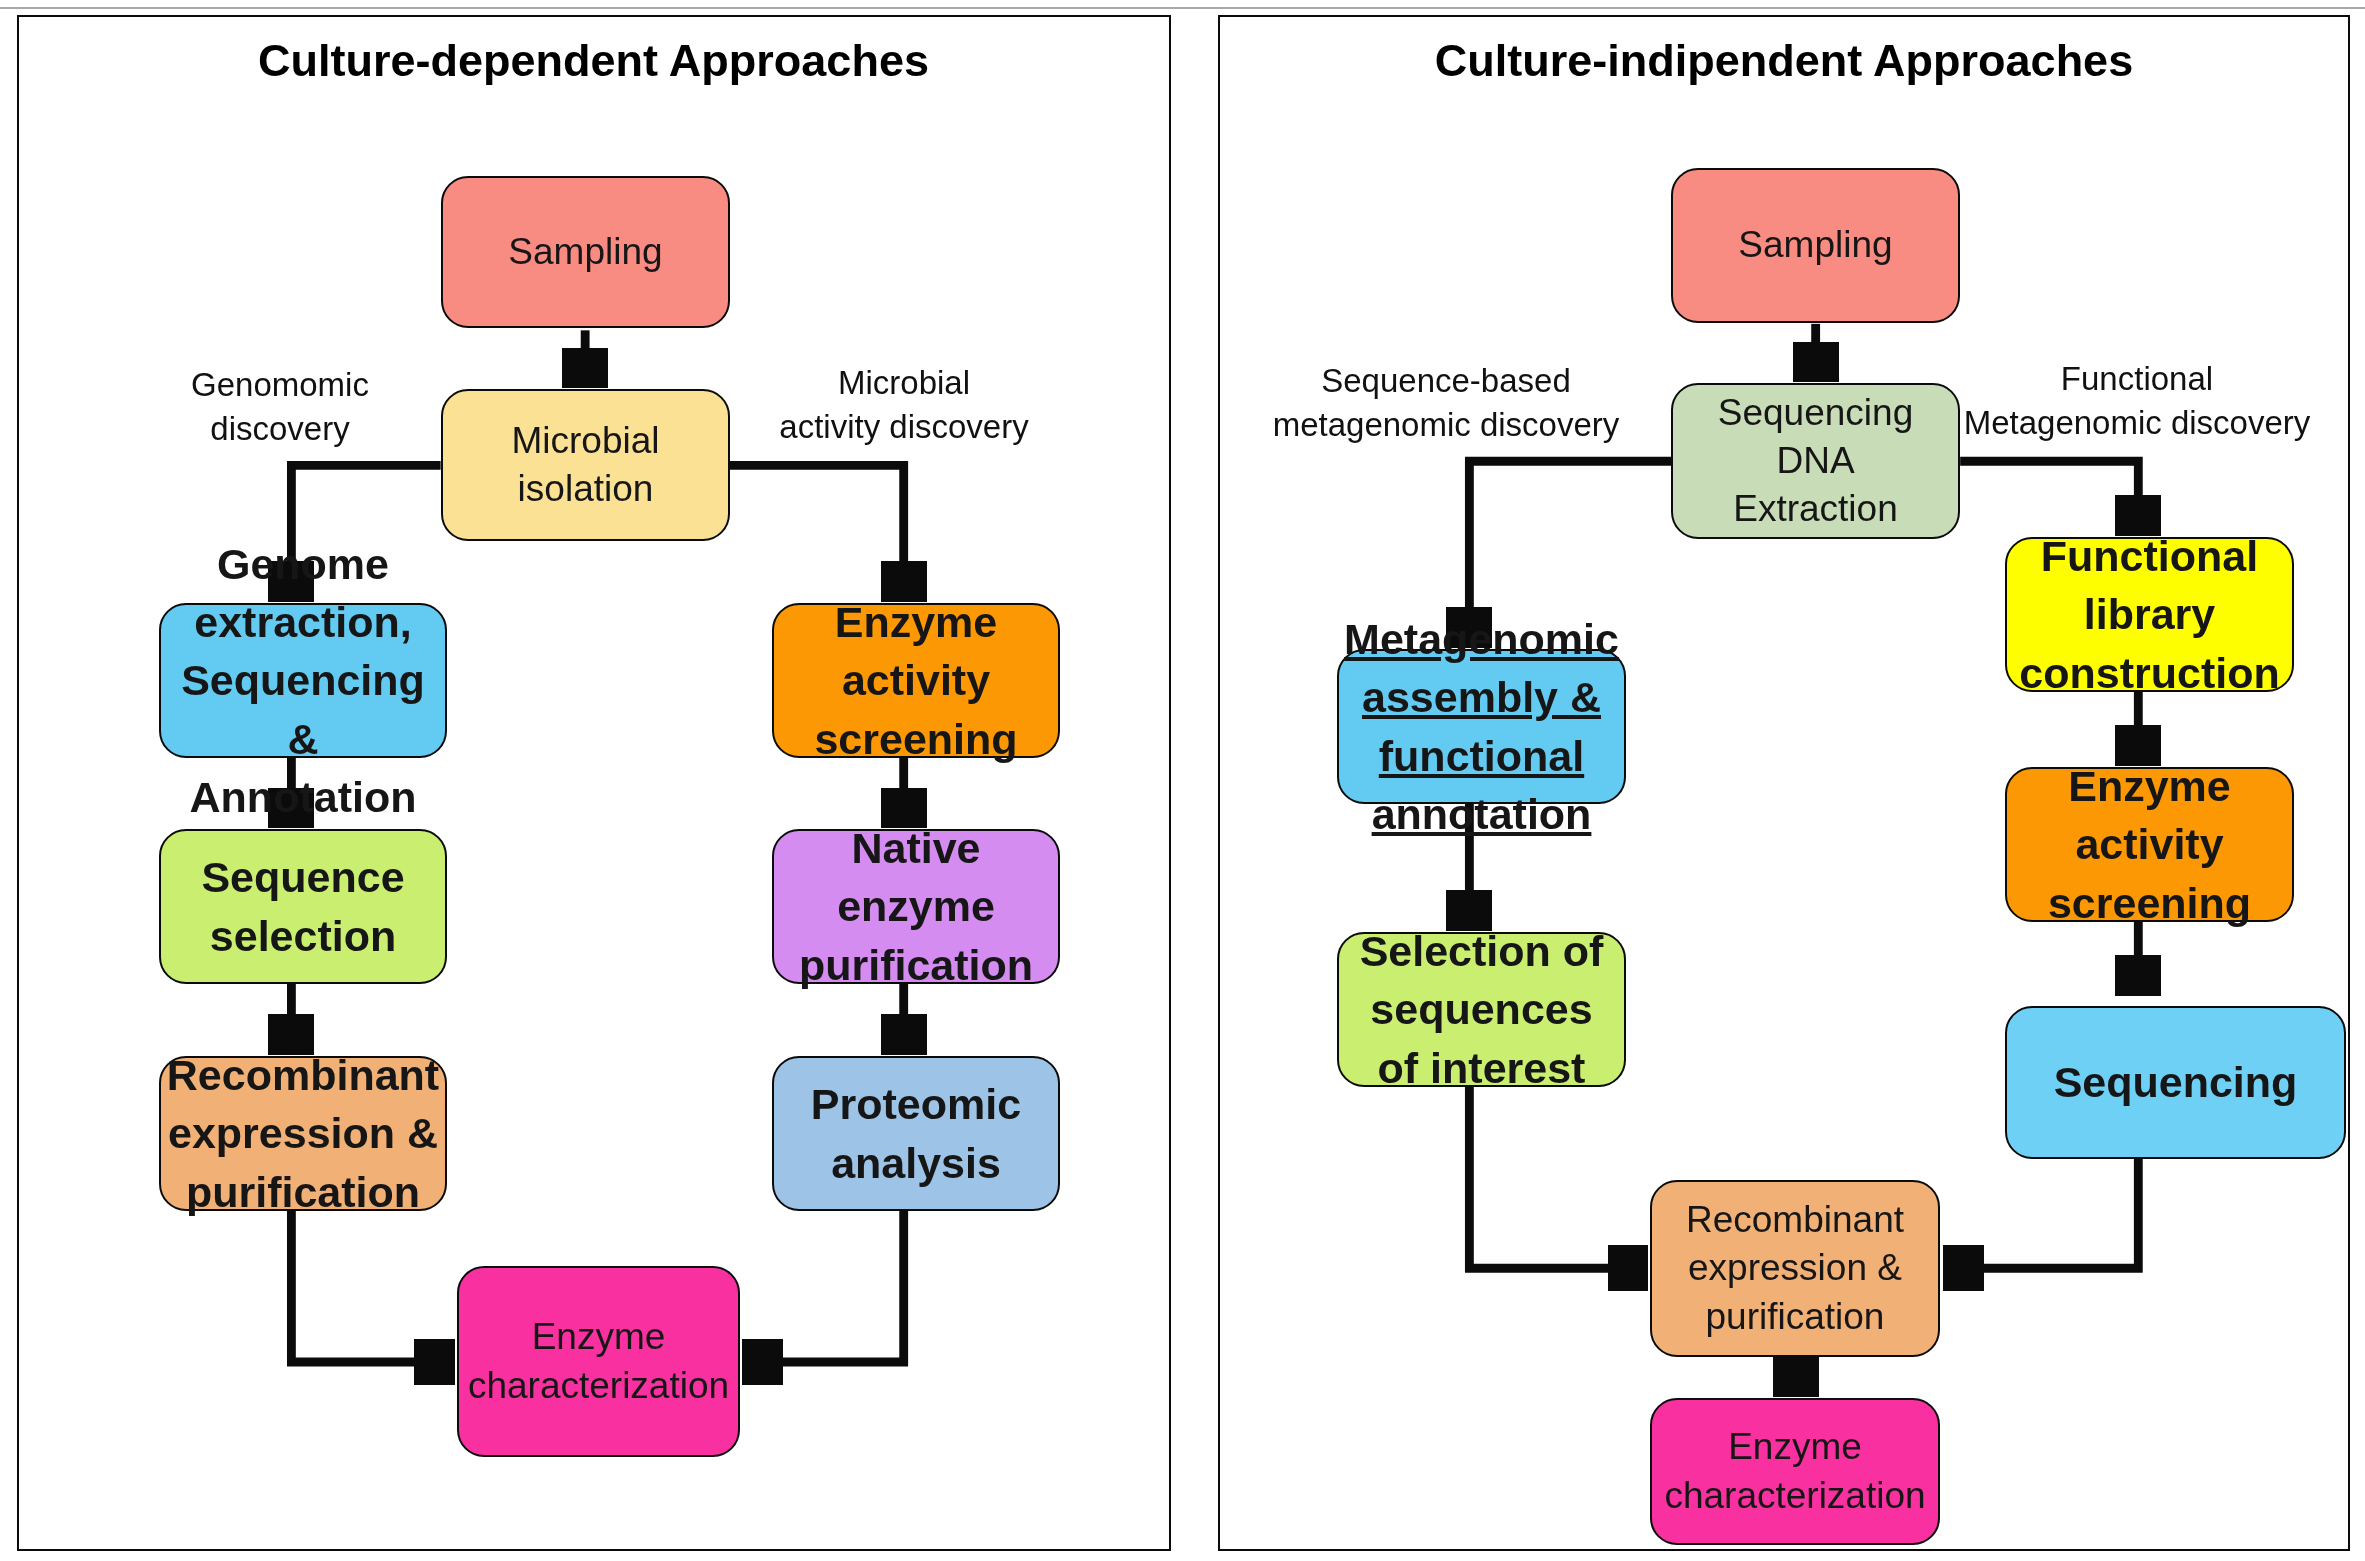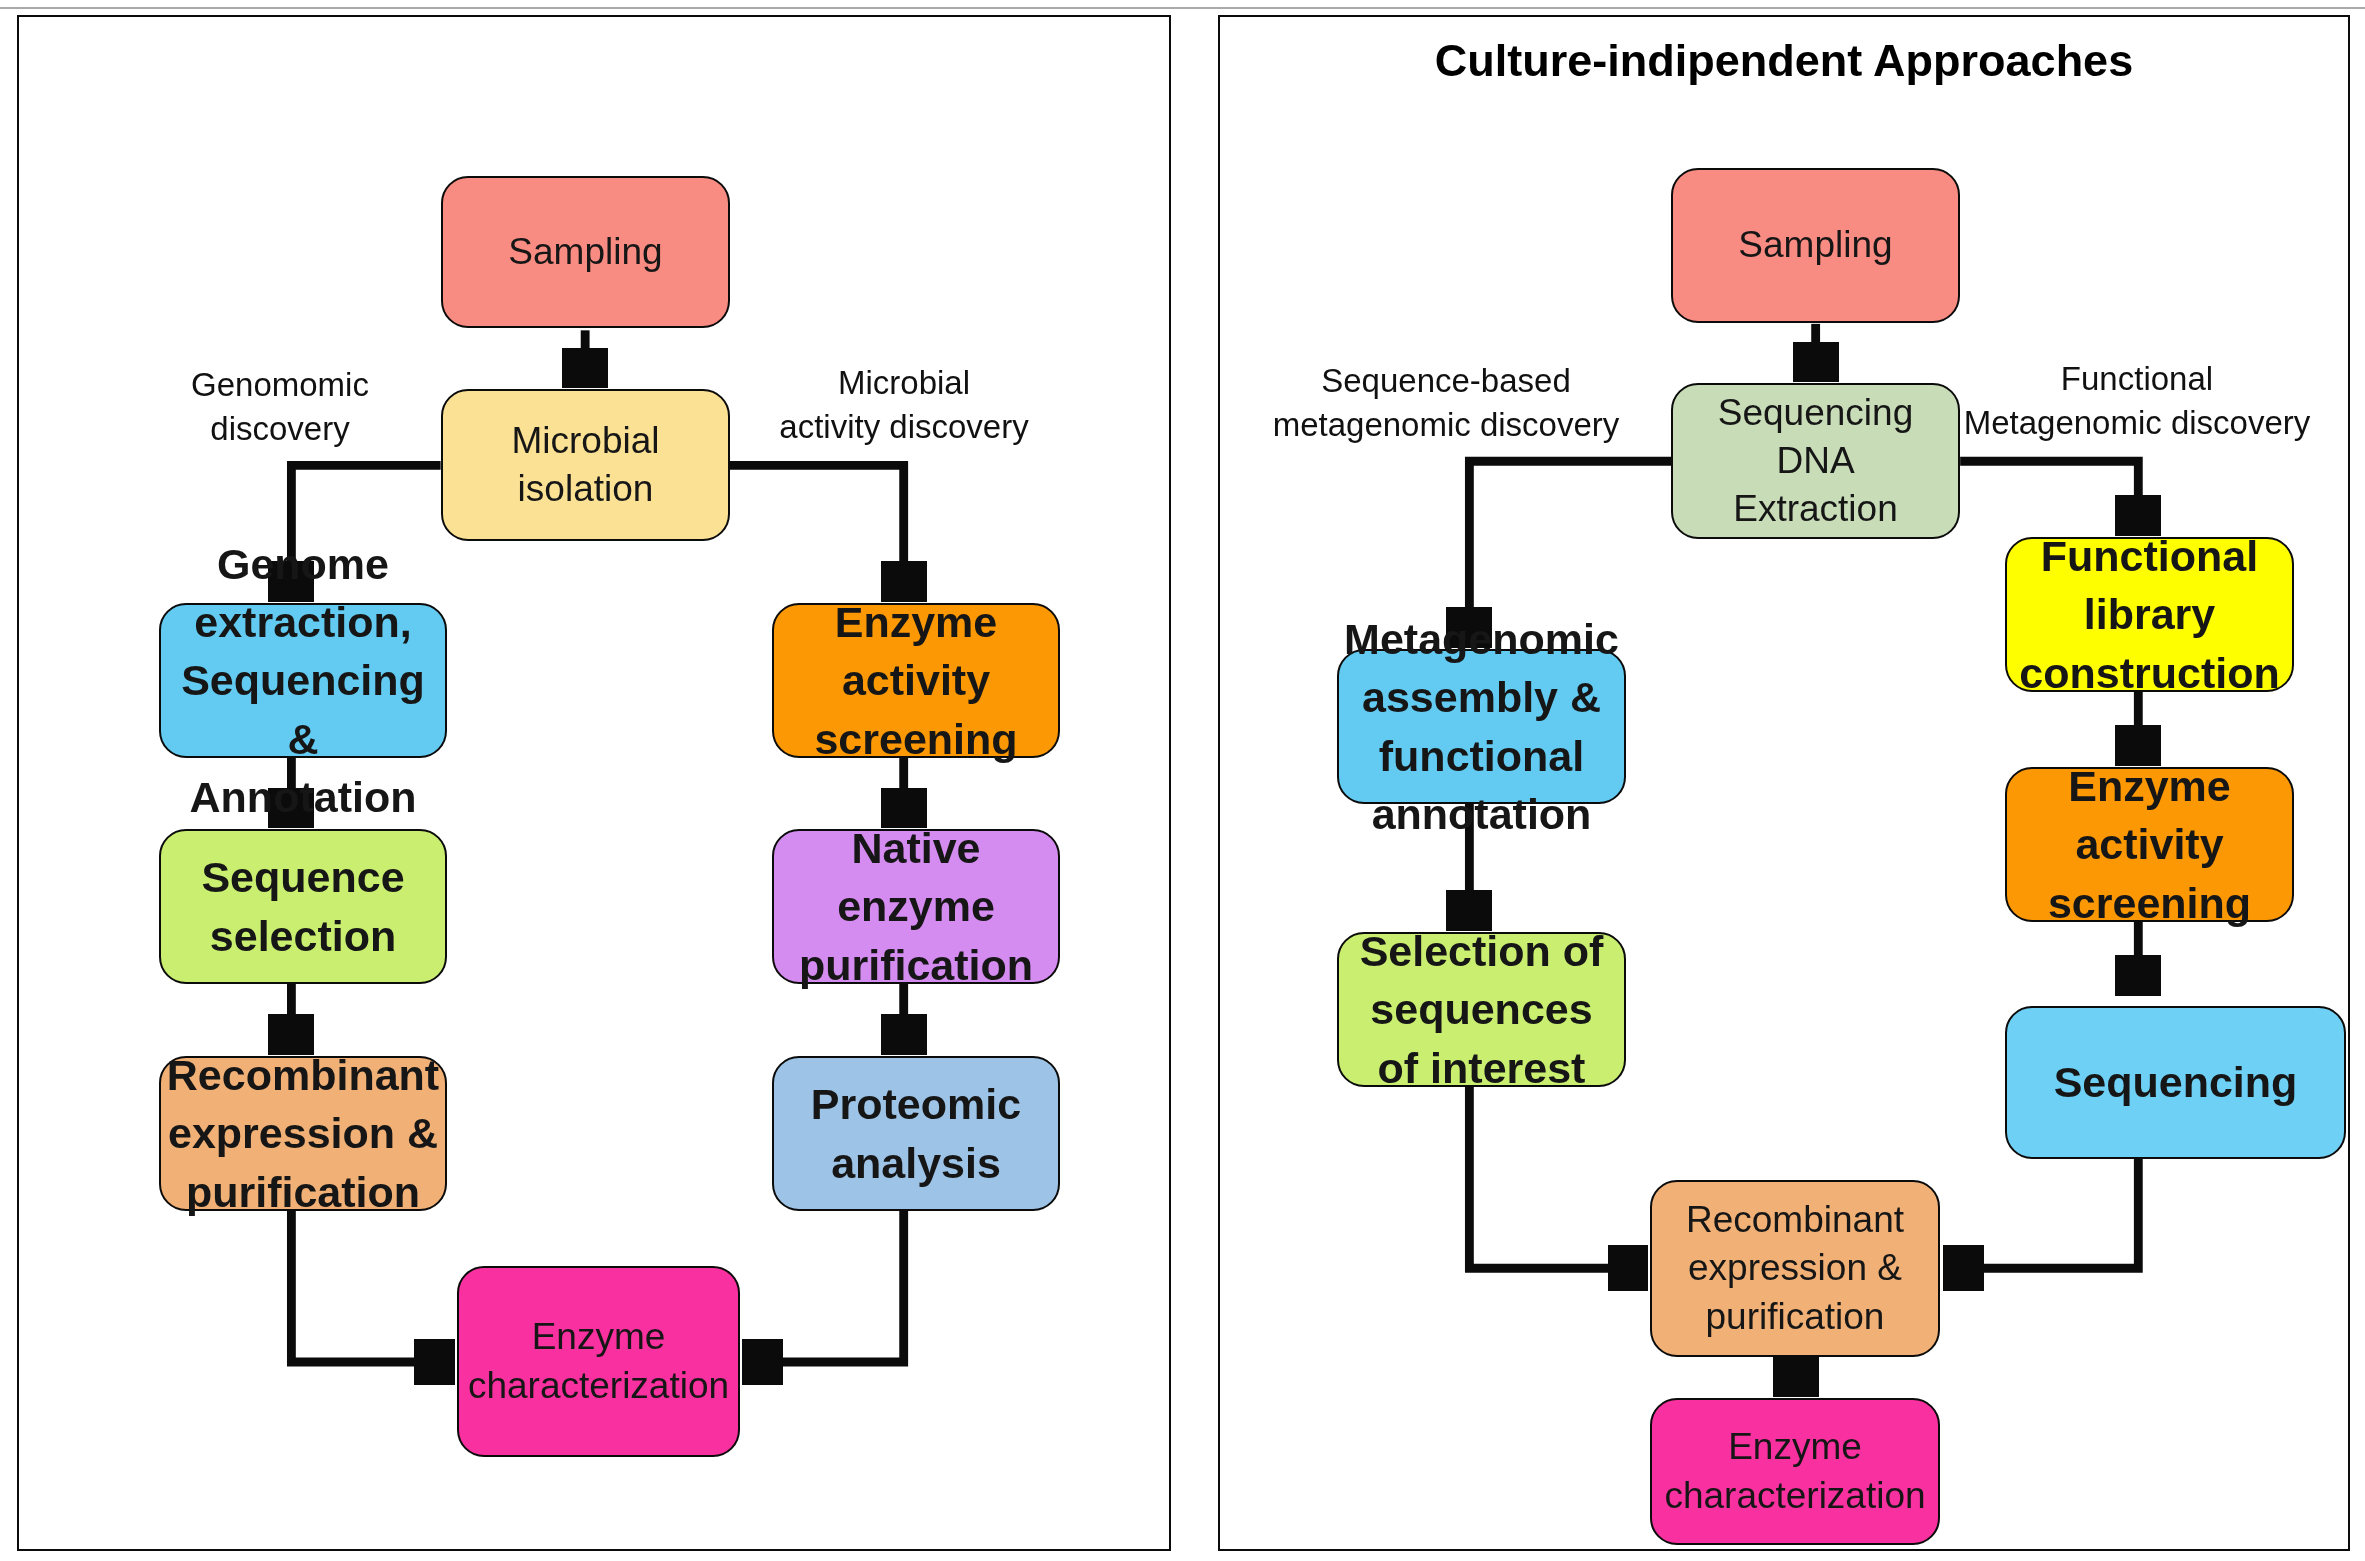--- a/index.html
+++ b/index.html
@@ -63,20 +63,21 @@
 </head>
 <body>
 
 <div id="canvas">
 
   <div class="toprule"></div>
 
   <div class="panel" id="panel1"></div>
   <div class="panel" id="panel2"></div>
 
+  <div class="ptitle" id="t1">Culture-dependent Approaches</div>
   <div class="ptitle" id="t2">Culture-indipendent Approaches</div>
 
   <svg class="wires" viewBox="0 0 4011 2648">
     <defs>
       <marker id="ah" viewBox="0 0 10 10" refX="8.5" refY="5" markerWidth="4.6" markerHeight="5.2" orient="auto">
         <path d="M0,0 L10,5 L0,10 z" fill="#0b0b0b" stroke="none"></path>
       </marker>
     </defs>
 
     <path d="M 992 560 V 648"></path>
@@ -123,21 +124,21 @@
 characterization</div>
 
   <div class="blabel" id="bl3">Sequence-based
 metagenomic discovery</div>
   <div class="blabel" id="bl4">Functional
 Metagenomic discovery</div>
 
   <div class="node f-thin p2-sampling" style="background-color: rgb(249, 140, 130);">Sampling</div>
   <div class="node f-thin p2-metadna" style="background-color: rgb(199, 220, 183);">Sequencing DNA
 Extraction</div>
-  <div class="node f-bold p2-assembly" style="background-color: rgb(99, 203, 241);">Metagenomic
+  <div class="node f-bold p2-assembly" style="background-color: rgb(99, 203, 241); text-decoration: underline;">Metagenomic
 assembly &amp;
 functional annotation</div>
   <div class="node f-bold p2-selection" style="background-color: rgb(201, 238, 112);">Selection of
 sequences of interest</div>
   <div class="node f-bold p2-funclib" style="background-color: rgb(254, 254, 0);">Functional library
 construction</div>
   <div class="node f-bold p2-enzact" style="background-color: rgb(252, 152, 4);">Enzyme activity
 screening</div>
   <div class="node f-bold p2-sequencing" style="background-color: rgb(111, 208, 246);">Sequencing</div>
   <div class="node f-thin p2-recomb" style="background-color: rgb(240, 176, 118);">Recombinant

